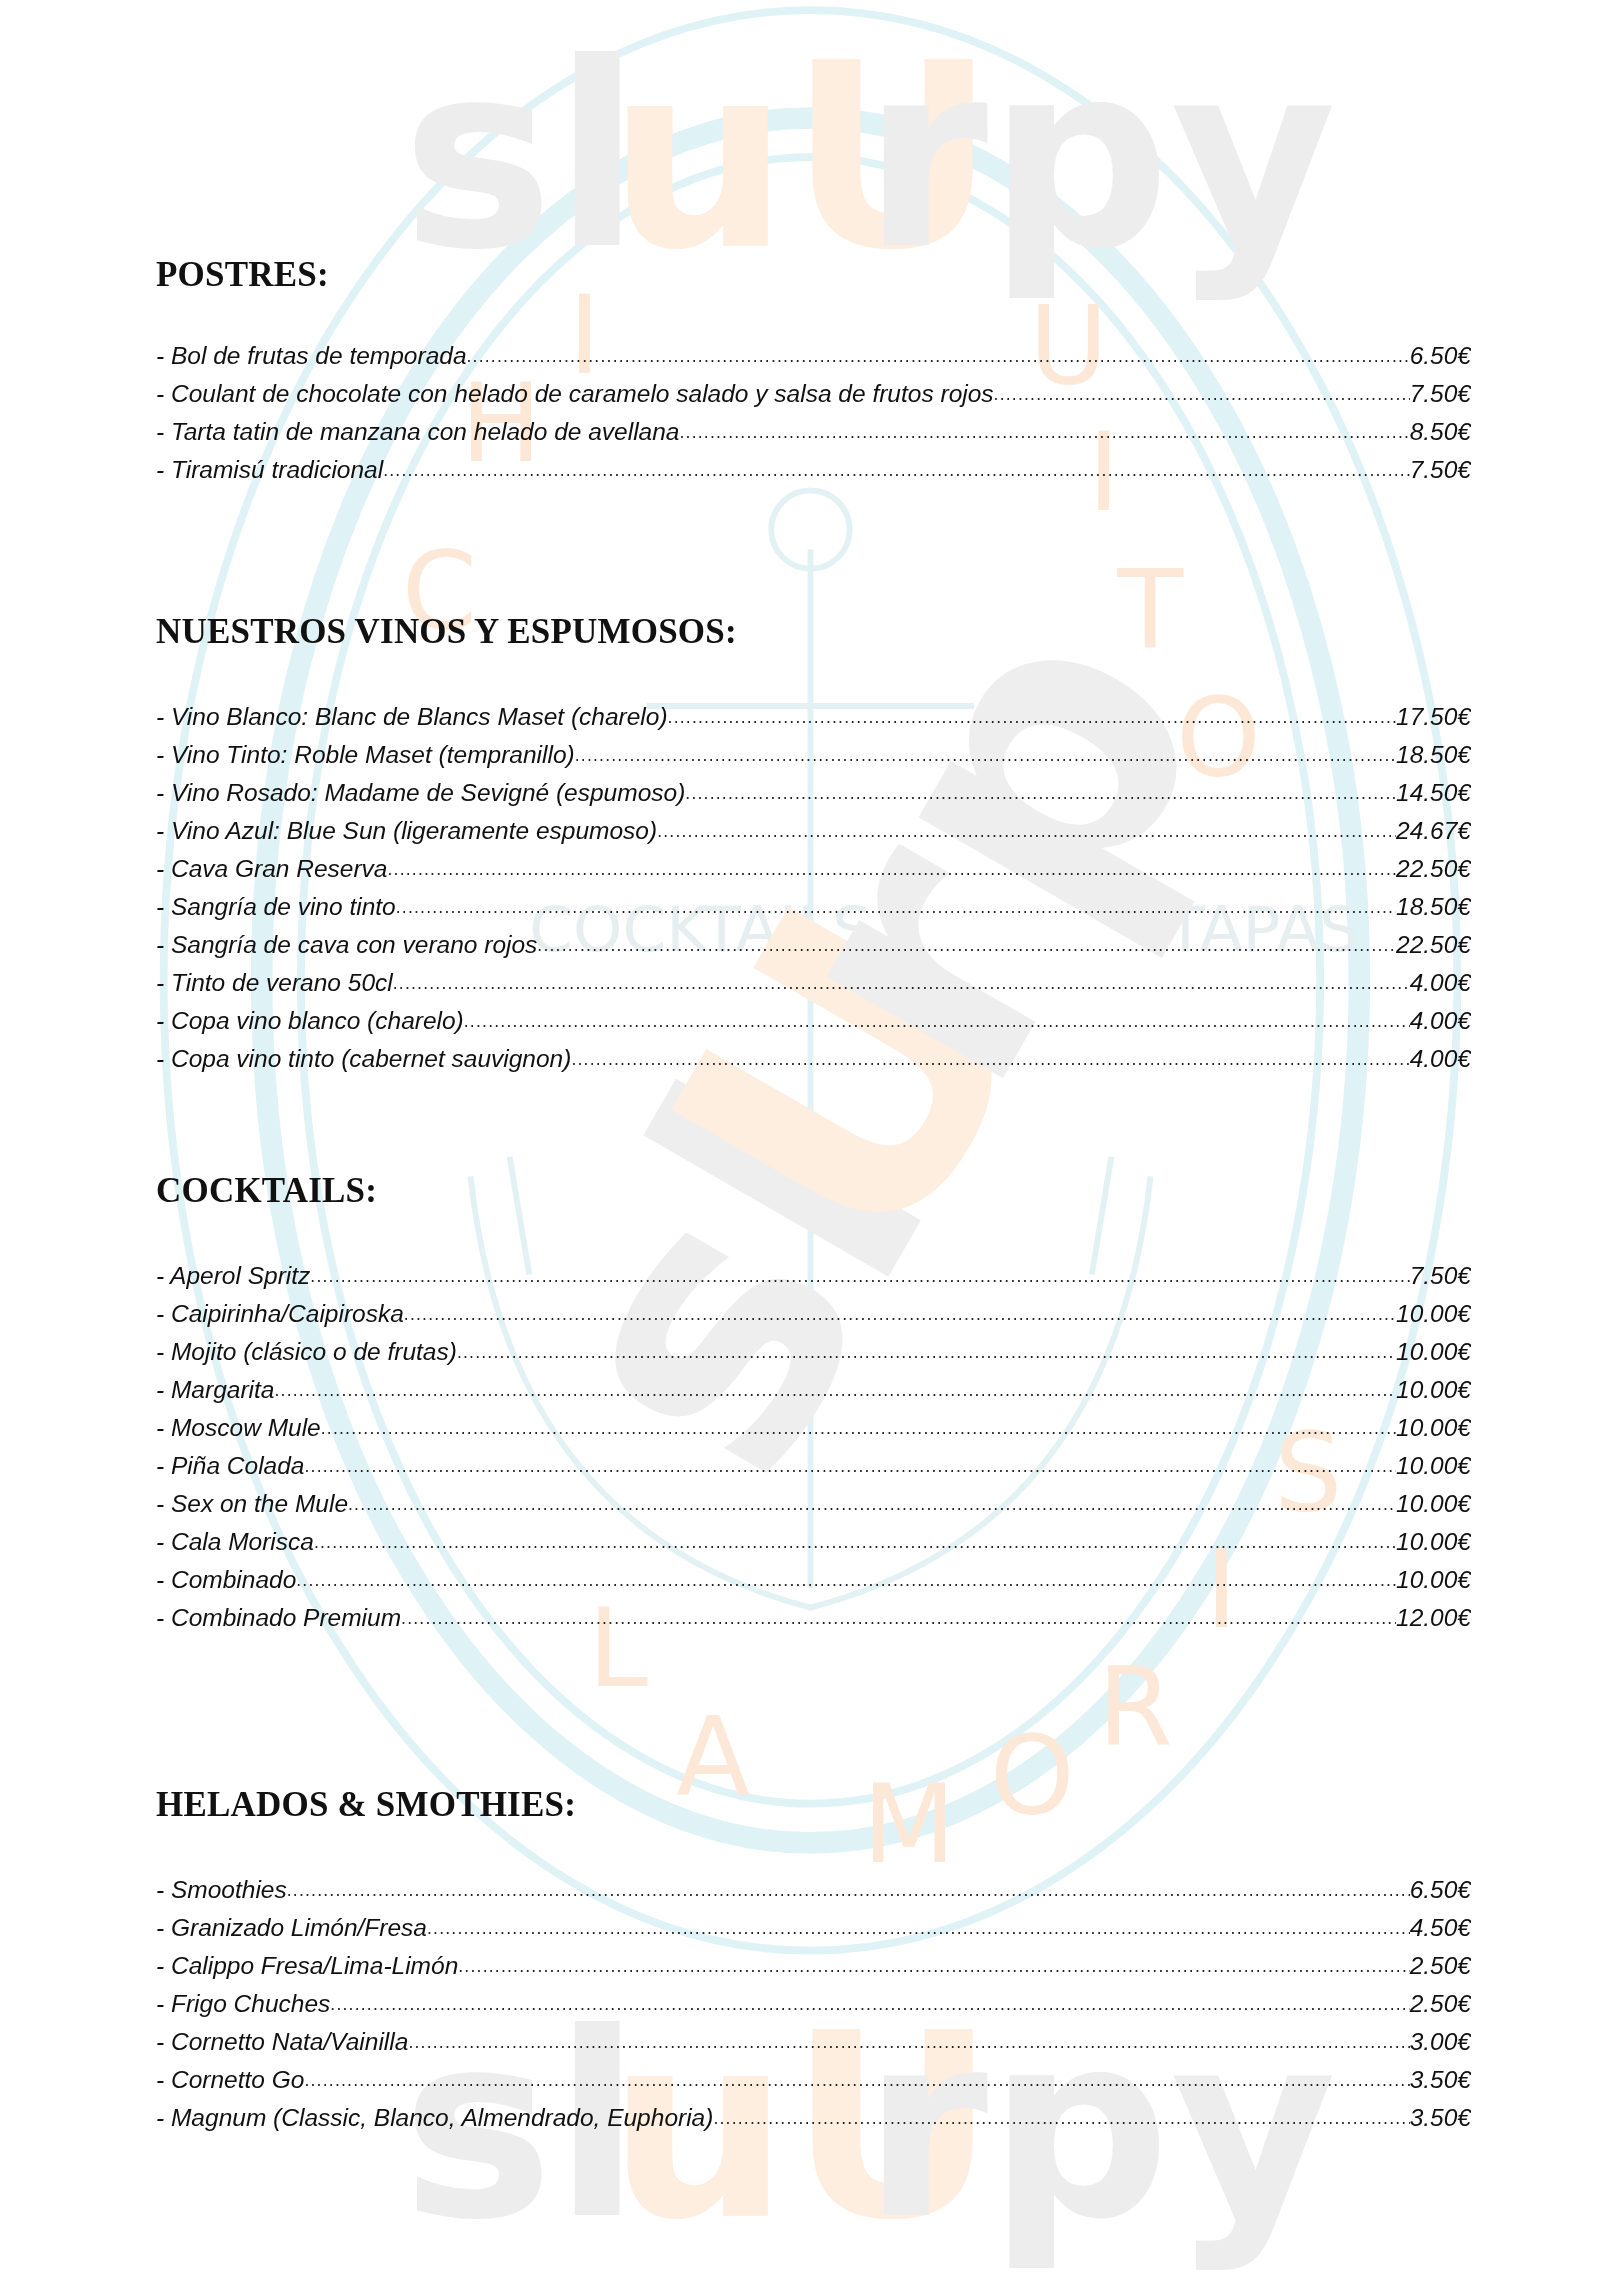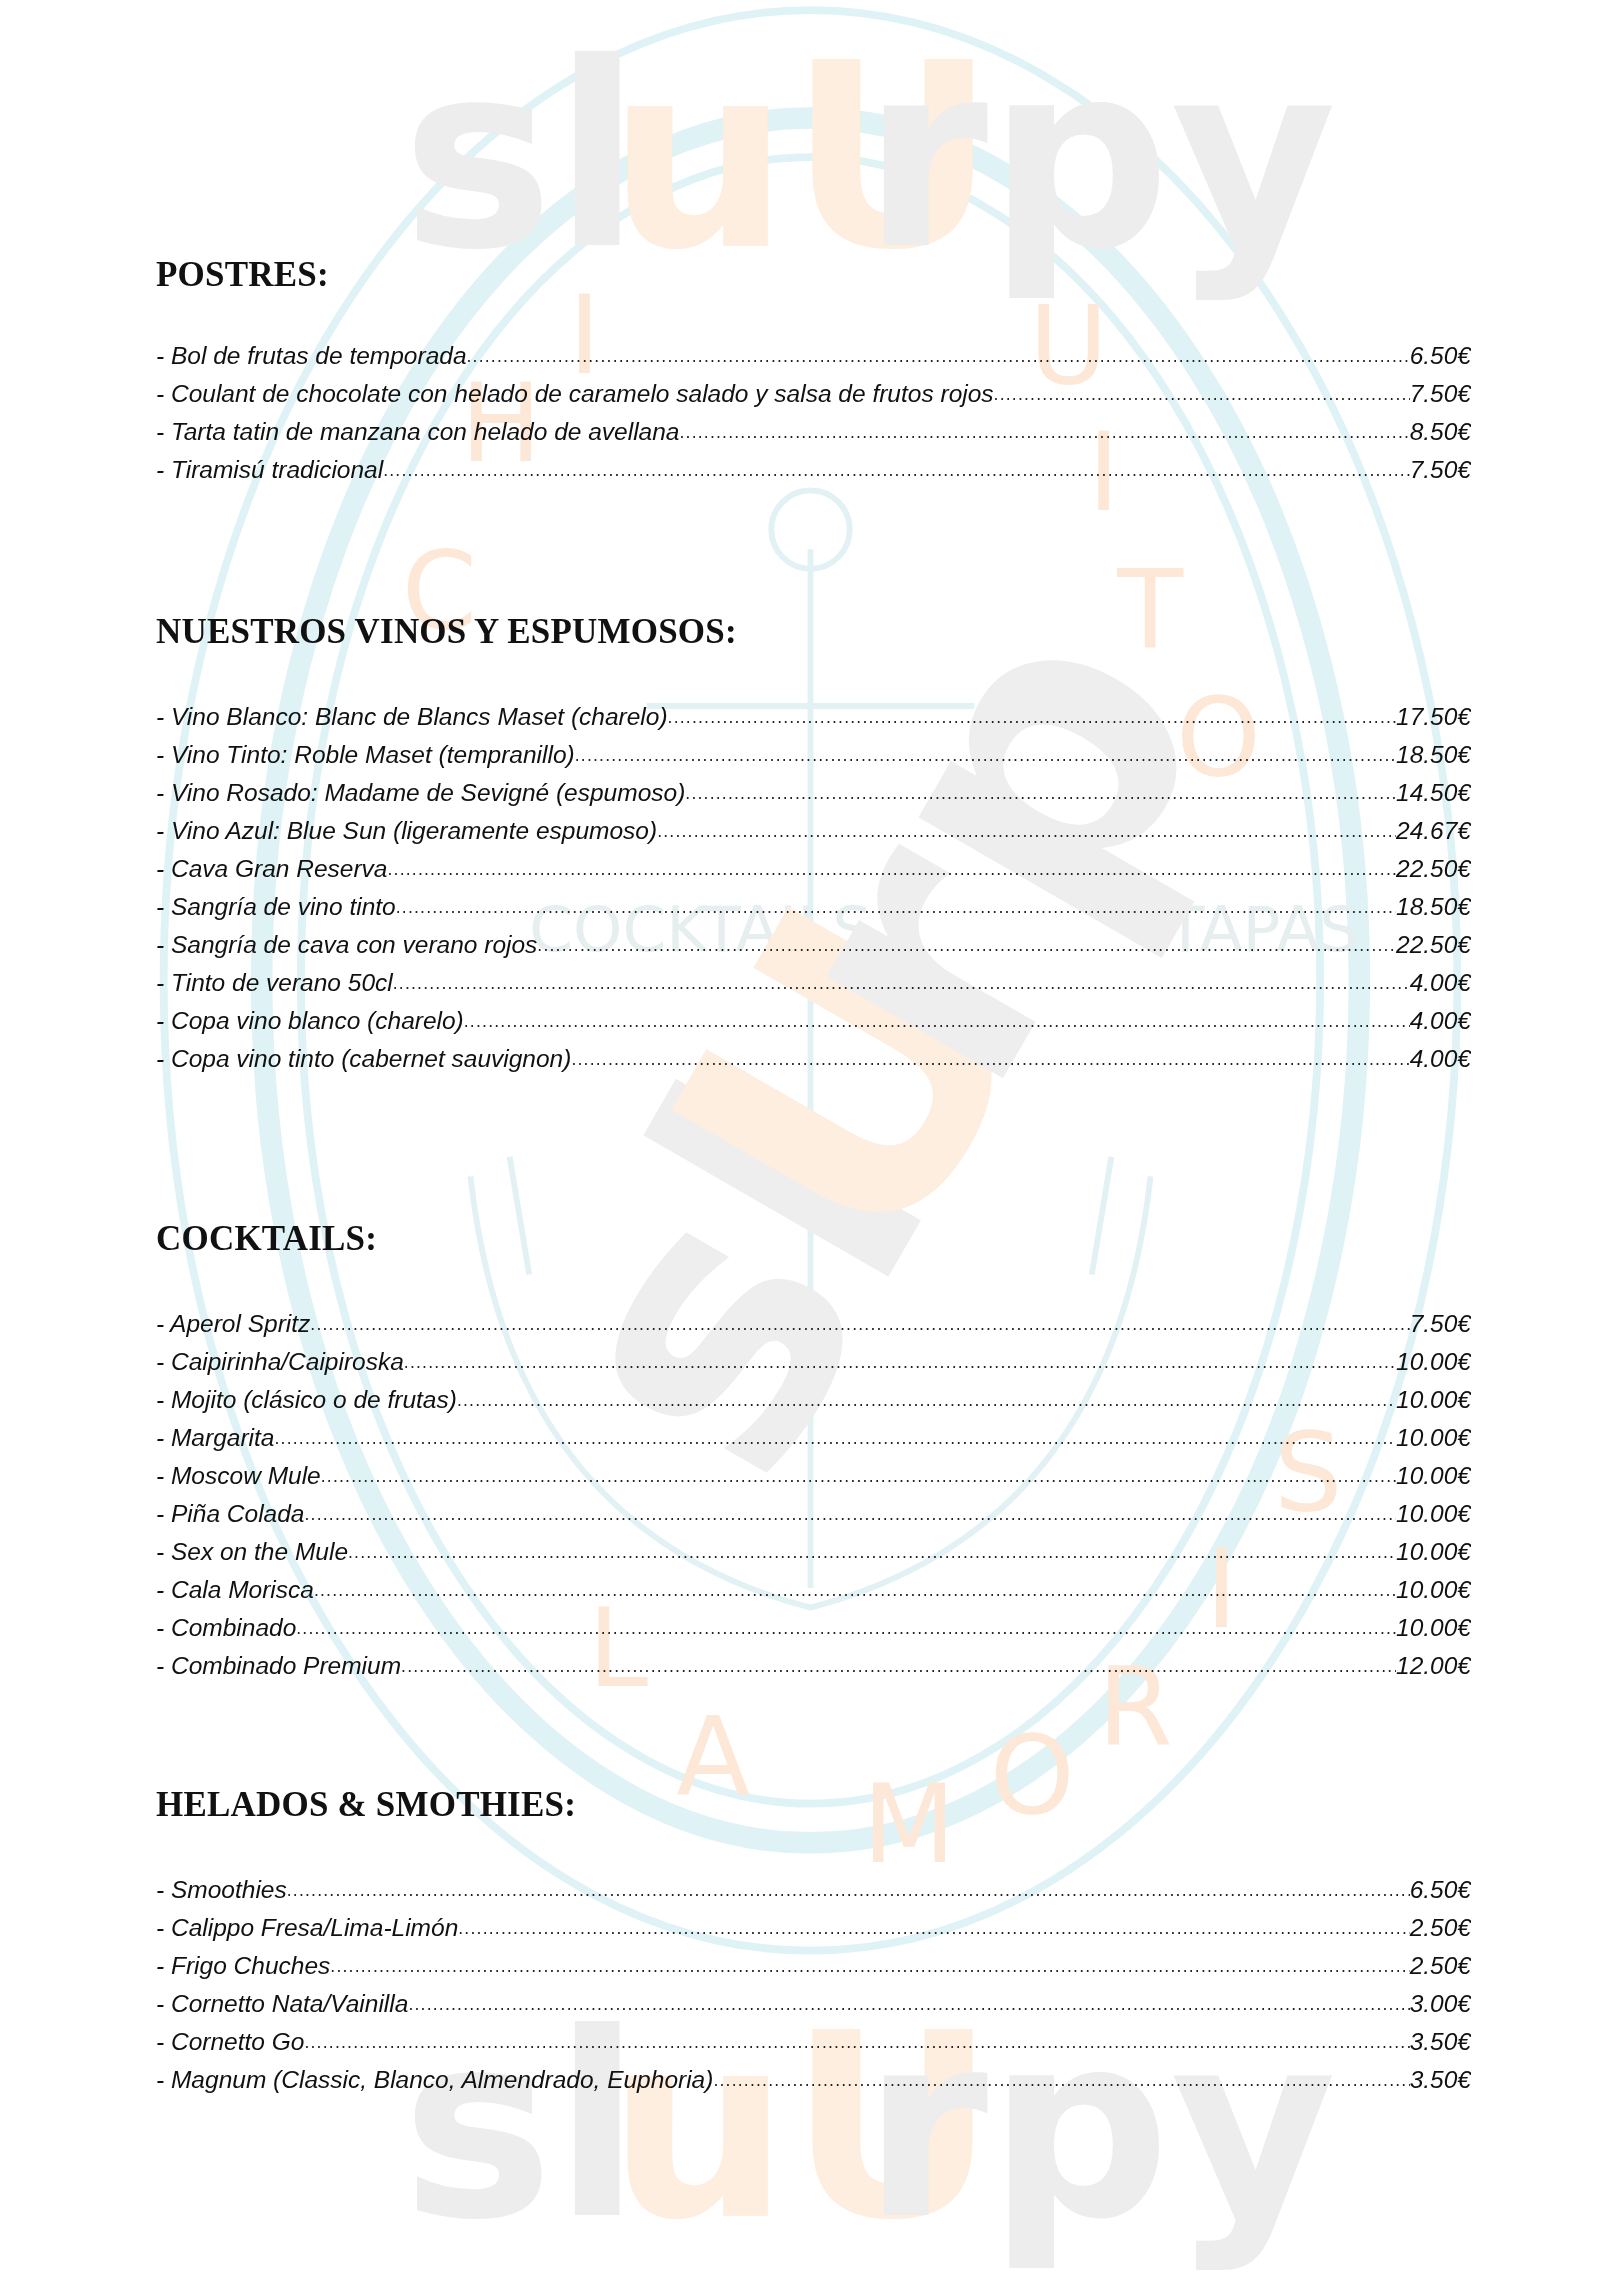--- a/index.html
+++ b/index.html
@@ -167,21 +167,21 @@
           <span class="price">4.00€</span>
         </li>
       <li class="item">
           <span class="name">- Copa vino tinto (cabernet sauvignon)</span>
           <span class="leader"></span>
           <span class="price">4.00€</span>
         </li>
     </ul>
   </div>
 
-  <div class="section" style="top:1174px">
+  <div class="section" style="top:1126px">
     <h2 class="section-title">COCKTAILS:</h2>
     <ul class="items" style="top:86px">
       <li class="item">
           <span class="name">- Aperol Spritz</span>
           <span class="leader"></span>
           <span class="price">7.50€</span>
         </li>
       <li class="item">
           <span class="name">- Caipirinha/Caipiroska</span>
           <span class="leader"></span>
@@ -232,20 +232,25 @@
 
   <div class="section" style="top:1740px">
     <h2 class="section-title">HELADOS &amp; SMOTHIES:</h2>
     <ul class="items" style="top:86px">
       <li class="item">
           <span class="name">- Smoothies</span>
           <span class="leader"></span>
           <span class="price">6.50€</span>
         </li>
       <li class="item">
+          <span class="name">- Granizado Limón/Fresa</span>
+          <span class="leader"></span>
+          <span class="price">4.50€</span>
+        </li>
+      <li class="item">
           <span class="name">- Calippo Fresa/Lima-Limón</span>
           <span class="leader"></span>
           <span class="price">2.50€</span>
         </li>
       <li class="item">
           <span class="name">- Frigo Chuches</span>
           <span class="leader"></span>
           <span class="price">2.50€</span>
         </li>
       <li class="item">

